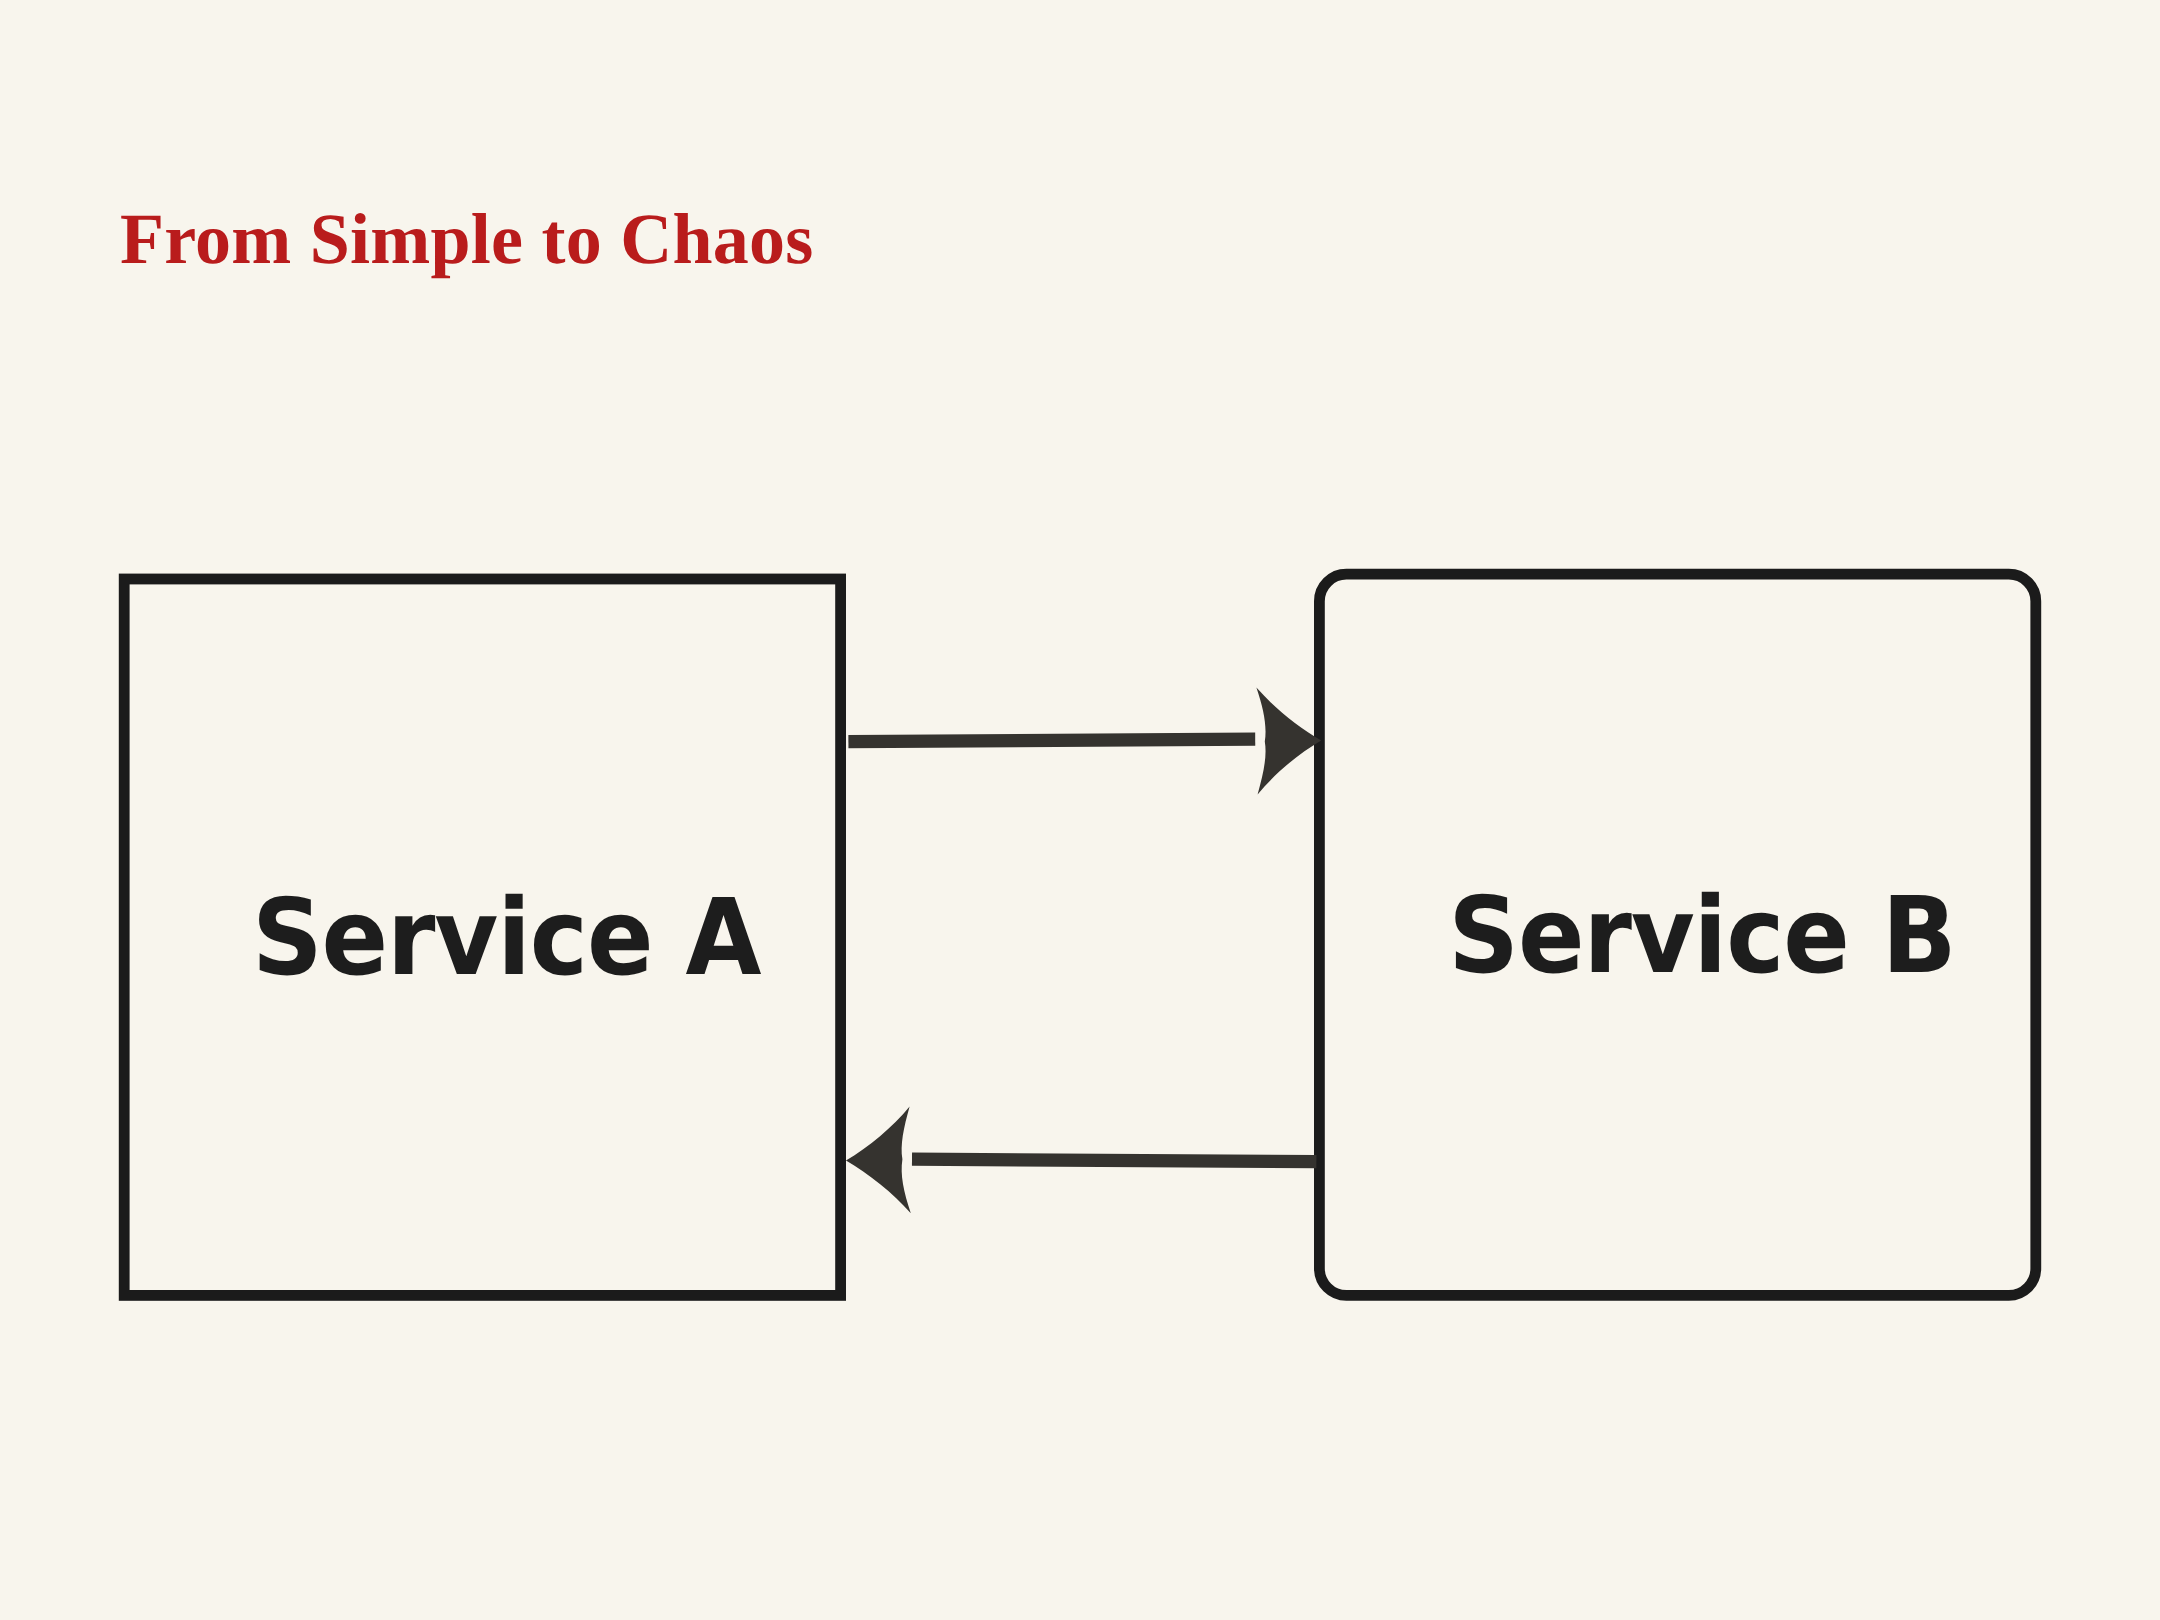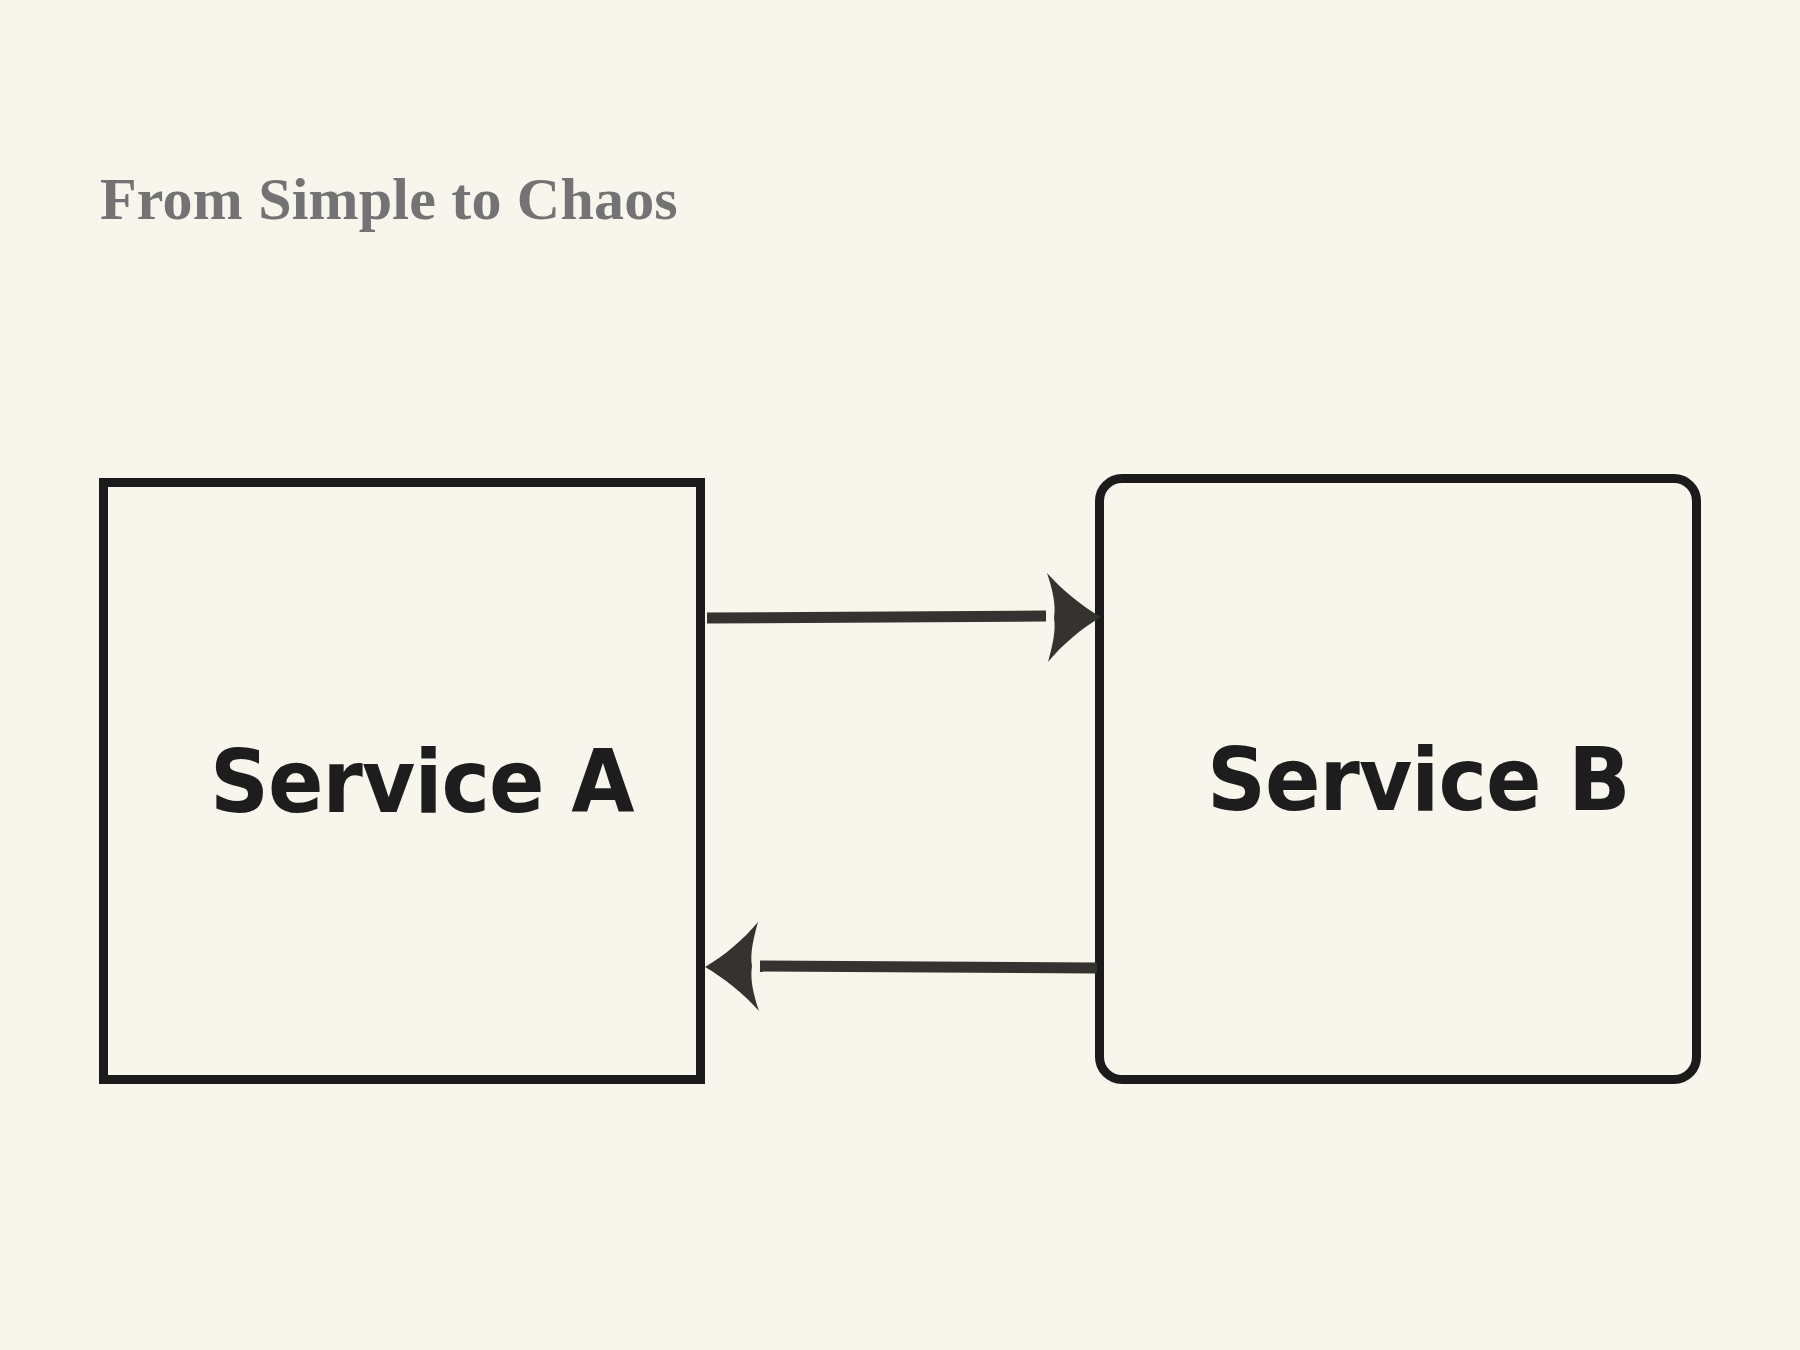--- a/index.html
+++ b/index.html
@@ -21,21 +21,21 @@
   }
   #slide-title {
     position: absolute;
     left: 100px;
     top: 168px;
     font-family: "Liberation Serif", "DejaVu Serif", serif;
     font-weight: bold;
     font-size: 60px;
     line-height: 1.05;
     letter-spacing: 0.2px;
-    color: #737373;
+    color: #b91c1c;
     white-space: nowrap;
   }
   .node-box {
     position: absolute;
     box-sizing: border-box;
     border: 9px solid #1b1b1b;
     background: #f8f5ed;
     display: flex;
     align-items: center;
     justify-content: center;

